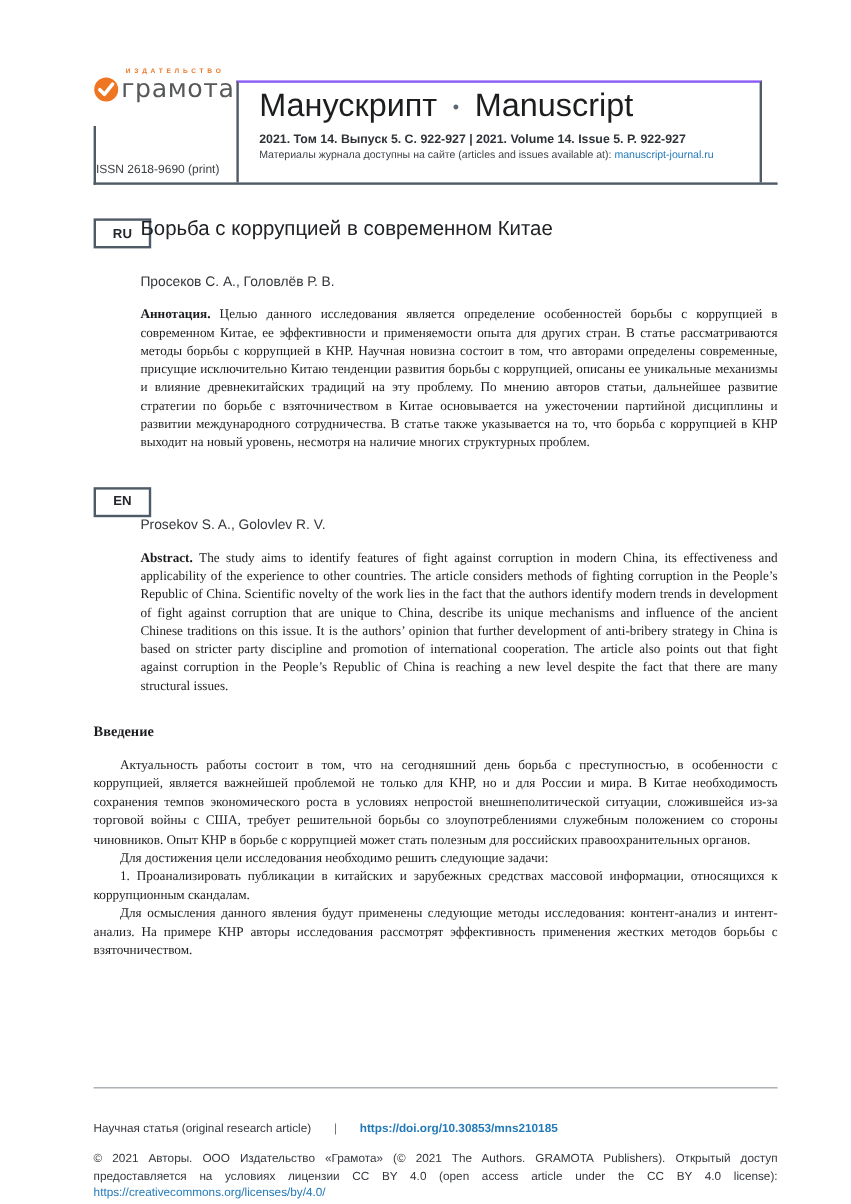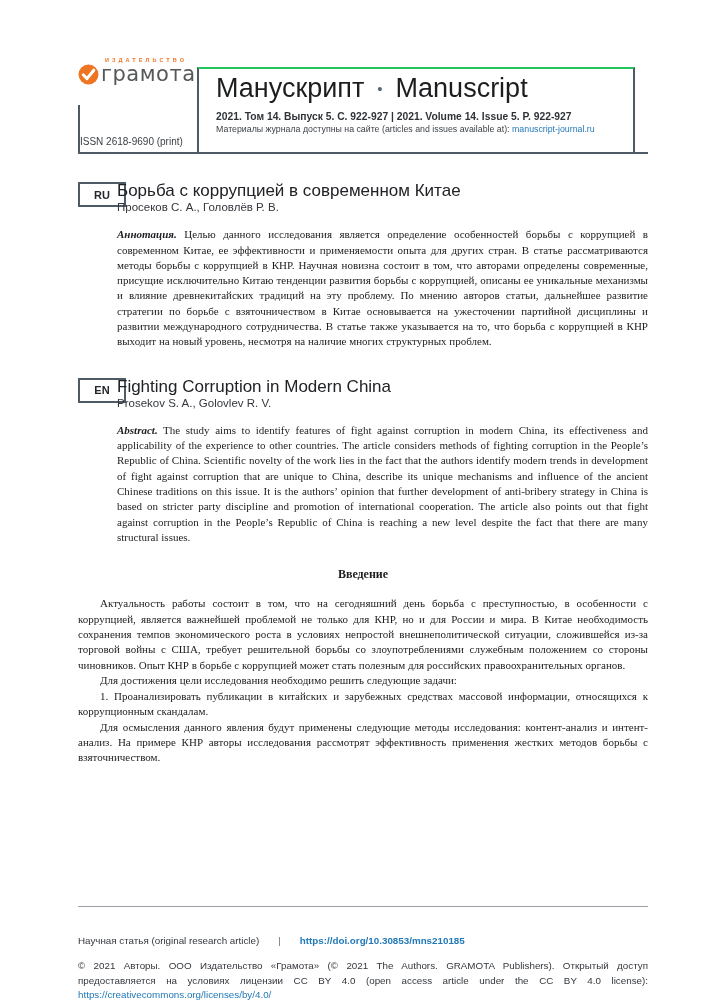--- a/index.html
+++ b/index.html
@@ -23,21 +23,21 @@
     font-family:"DejaVu Sans","Liberation Sans",sans-serif;font-size:21px;
     color:#57585a;letter-spacing:0.5px;line-height:1;
   }
   .left-tick{position:absolute;left:0;top:50px;bottom:-2px;width:2px;background:#4e5a66;}
   .issn{
     position:absolute;left:2px;bottom:5px;
     font-family:"Liberation Sans",sans-serif;font-size:10px;color:#3a3f44;
   }
   .title-box{
     position:absolute;left:119px;right:13px;top:12px;bottom:0;
-    border-top:2px solid #22c55e;border-left:2px solid #4e5a66;border-right:2px solid #4e5a66;
+    border-top:2px solid #8b5cf6;border-left:2px solid #4e5a66;border-right:2px solid #4e5a66;
     padding:5px 0 0 17px;box-sizing:border-box;
   }
   .journal-title{
     font-family:"Liberation Sans",sans-serif;font-size:27px;color:#1c1d1f;
     line-height:1.1;white-space:nowrap;
   }
   .journal-title .dot{color:#5a6673;font-size:15px;vertical-align:3px;margin:0 13px;}
   .issue-line{
     font-family:"Liberation Sans",sans-serif;font-size:10.3px;font-weight:bold;
     color:#2e3338;margin-top:7px;
@@ -54,31 +54,31 @@
     display:flex;align-items:center;justify-content:center;
     font-family:"Liberation Sans",sans-serif;font-size:11px;font-weight:bold;color:#23272b;
     margin-top:2px;
   }
   .block-body{min-width:0;}
   .article-title{
     font-family:"Liberation Sans",sans-serif;font-size:17px;font-weight:normal;
     color:#202226;margin:0 0 0 0;line-height:1.25;
   }
   .authors{
-    font-family:"Liberation Sans",sans-serif;font-size:11.5px;color:#33373c;margin-top:0;
+    font-family:"Liberation Sans",sans-serif;font-size:11.5px;color:#33373c;margin-top:28px;
   }
   .abstract{
     margin:14px 0 0 0;font-size:11px;line-height:15.3px;text-align:justify;color:#1c1d20;
   }
-  .abstract .lead{font-weight:bold;font-style:italic;}
+  .abstract .lead{font-weight:bold;}
 
   
   .intro{margin-top:22px;}
   .intro-heading{
-    font-size:12px;font-weight:bold;margin:0 0 14px 0;color:#1c1d20;text-align:center;
+    font-size:12px;font-weight:bold;margin:0 0 14px 0;color:#1c1d20;
   }
   .body-p{
     margin:0;font-size:11px;line-height:15.4px;text-align:justify;
     text-indent:22px;color:#1c1d20;
   }
 
   
   .page-footer{
     position:absolute;left:78px;width:570px;top:906px;
     font-family:"Liberation Sans",sans-serif;
@@ -129,21 +129,20 @@
     <div class="block-body">
       <h1 class="article-title">Борьба с коррупцией в современном Китае</h1>
       <div class="authors">Просеков С. А., Головлёв Р. В.</div>
       <p class="abstract"><span class="lead">Аннотация.</span><span> Целью данного исследования является определение особенностей борьбы с коррупцией в современном Китае, ее эффективности и применяемости опыта для других стран. В статье рассматриваются методы борьбы с коррупцией в КНР. Научная новизна состоит в том, что авторами определены современные, присущие исключительно Китаю тенденции развития борьбы с коррупцией, описаны ее уникальные механизмы и влияние древнекитайских традиций на эту проблему. По мнению авторов статьи, дальнейшее развитие стратегии по борьбе с взяточничеством в Китае основывается на ужесточении партийной дисциплины и развитии международного сотрудничества. В статье также указывается на то, что борьба с коррупцией в КНР выходит на новый уровень, несмотря на наличие многих структурных проблем.</span></p>
     </div>
   </section>
 
   <section class="article-block">
     <div class="lang-badge">EN</div>
     <div class="block-body">
-      <h1 class="article-title">Fighting Corruption in Modern China</h1>
       <div class="authors">Prosekov S. A., Golovlev R. V.</div>
       <p class="abstract"><span class="lead">Abstract.</span><span> The study aims to identify features of fight against corruption in modern China, its effectiveness and applicability of the experience to other countries. The article considers methods of fighting corruption in the People’s Republic of China. Scientific novelty of the work lies in the fact that the authors identify modern trends in development of fight against corruption that are unique to China, describe its unique mechanisms and influence of the ancient Chinese traditions on this issue. It is the authors’ opinion that further development of anti-bribery strategy in China is based on stricter party discipline and promotion of international cooperation. The article also points out that fight against corruption in the People’s Republic of China is reaching a new level despite the fact that there are many structural issues.</span></p>
     </div>
   </section>
 
   <section class="intro">
     <h2 class="intro-heading">Введение</h2>
     <p class="body-p">Актуальность работы состоит в том, что на сегодняшний день борьба с преступностью, в особенности с коррупцией, является важнейшей проблемой не только для КНР, но и для России и мира. В Китае необходимость сохранения темпов экономического роста в условиях непростой внешнеполитической ситуации, сложившейся из-за торговой войны с США, требует решительной борьбы со злоупотреблениями служебным положением со стороны чиновников. Опыт КНР в борьбе с коррупцией может стать полезным для российских правоохранительных органов.</p>
     <p class="body-p">Для достижения цели исследования необходимо решить следующие задачи:</p>
     <p class="body-p">1.  Проанализировать публикации в китайских и зарубежных средствах массовой информации, относящихся к коррупционным скандалам.</p>

